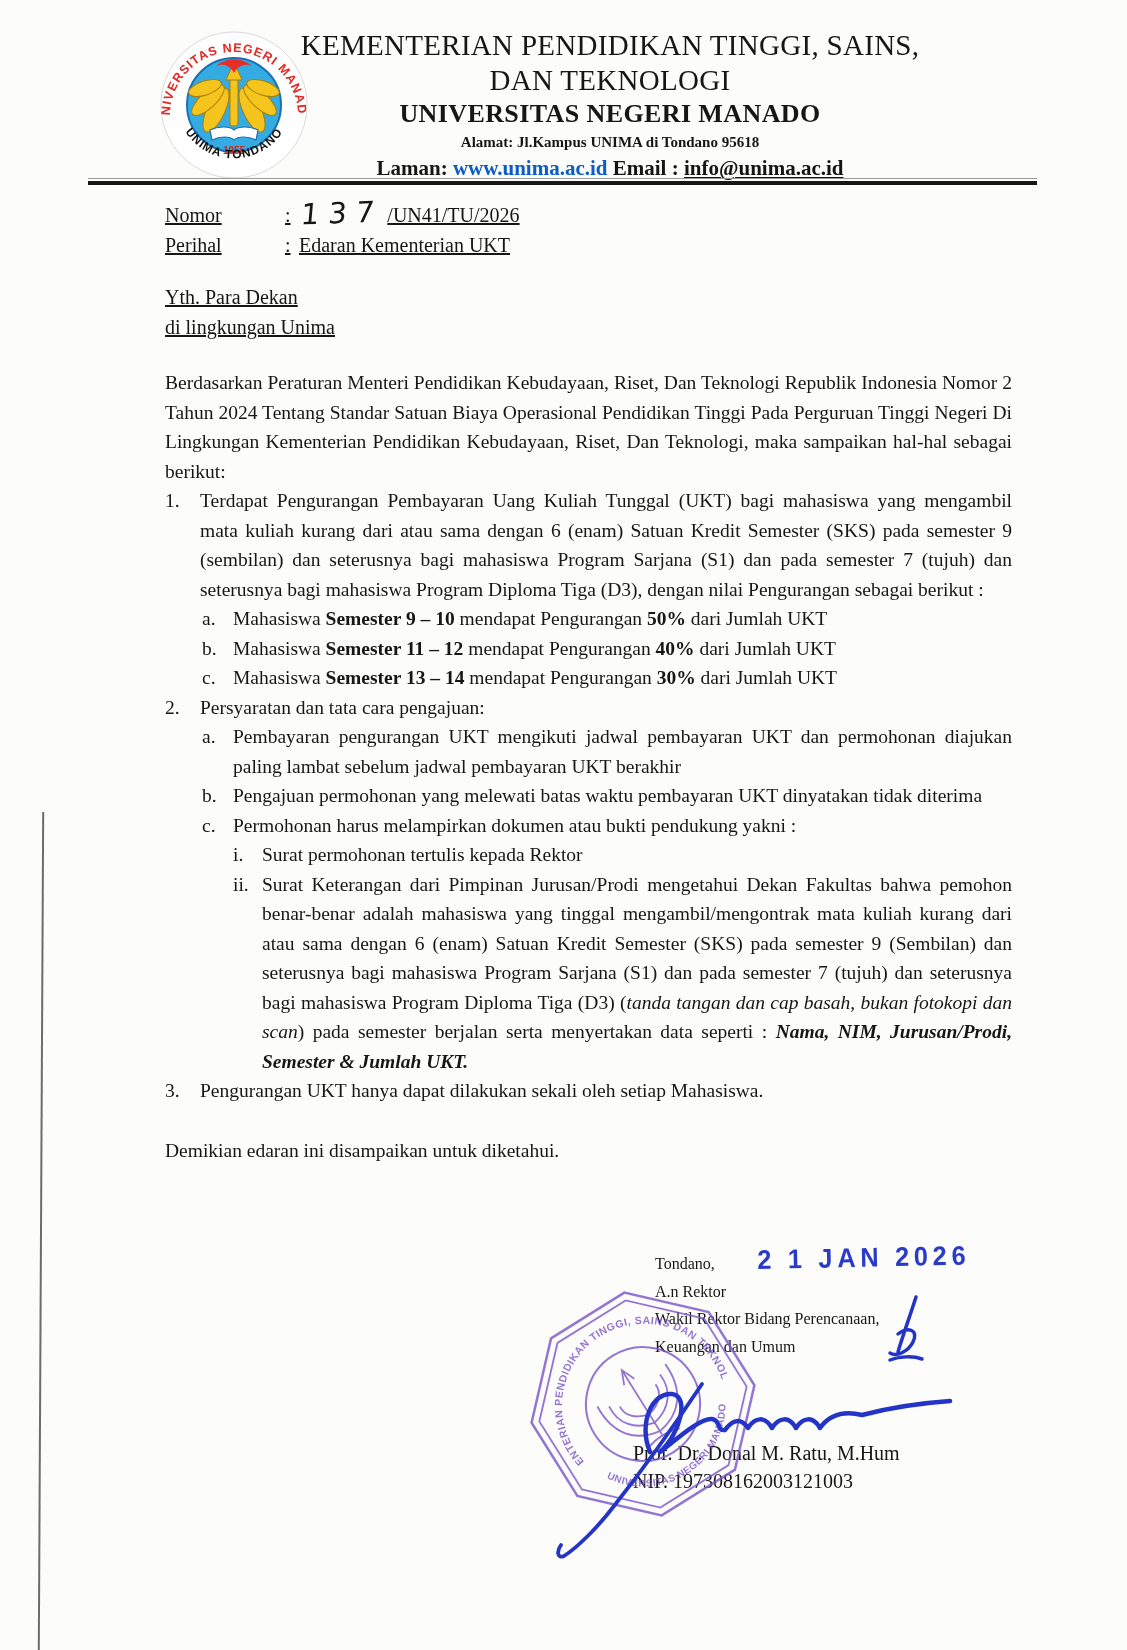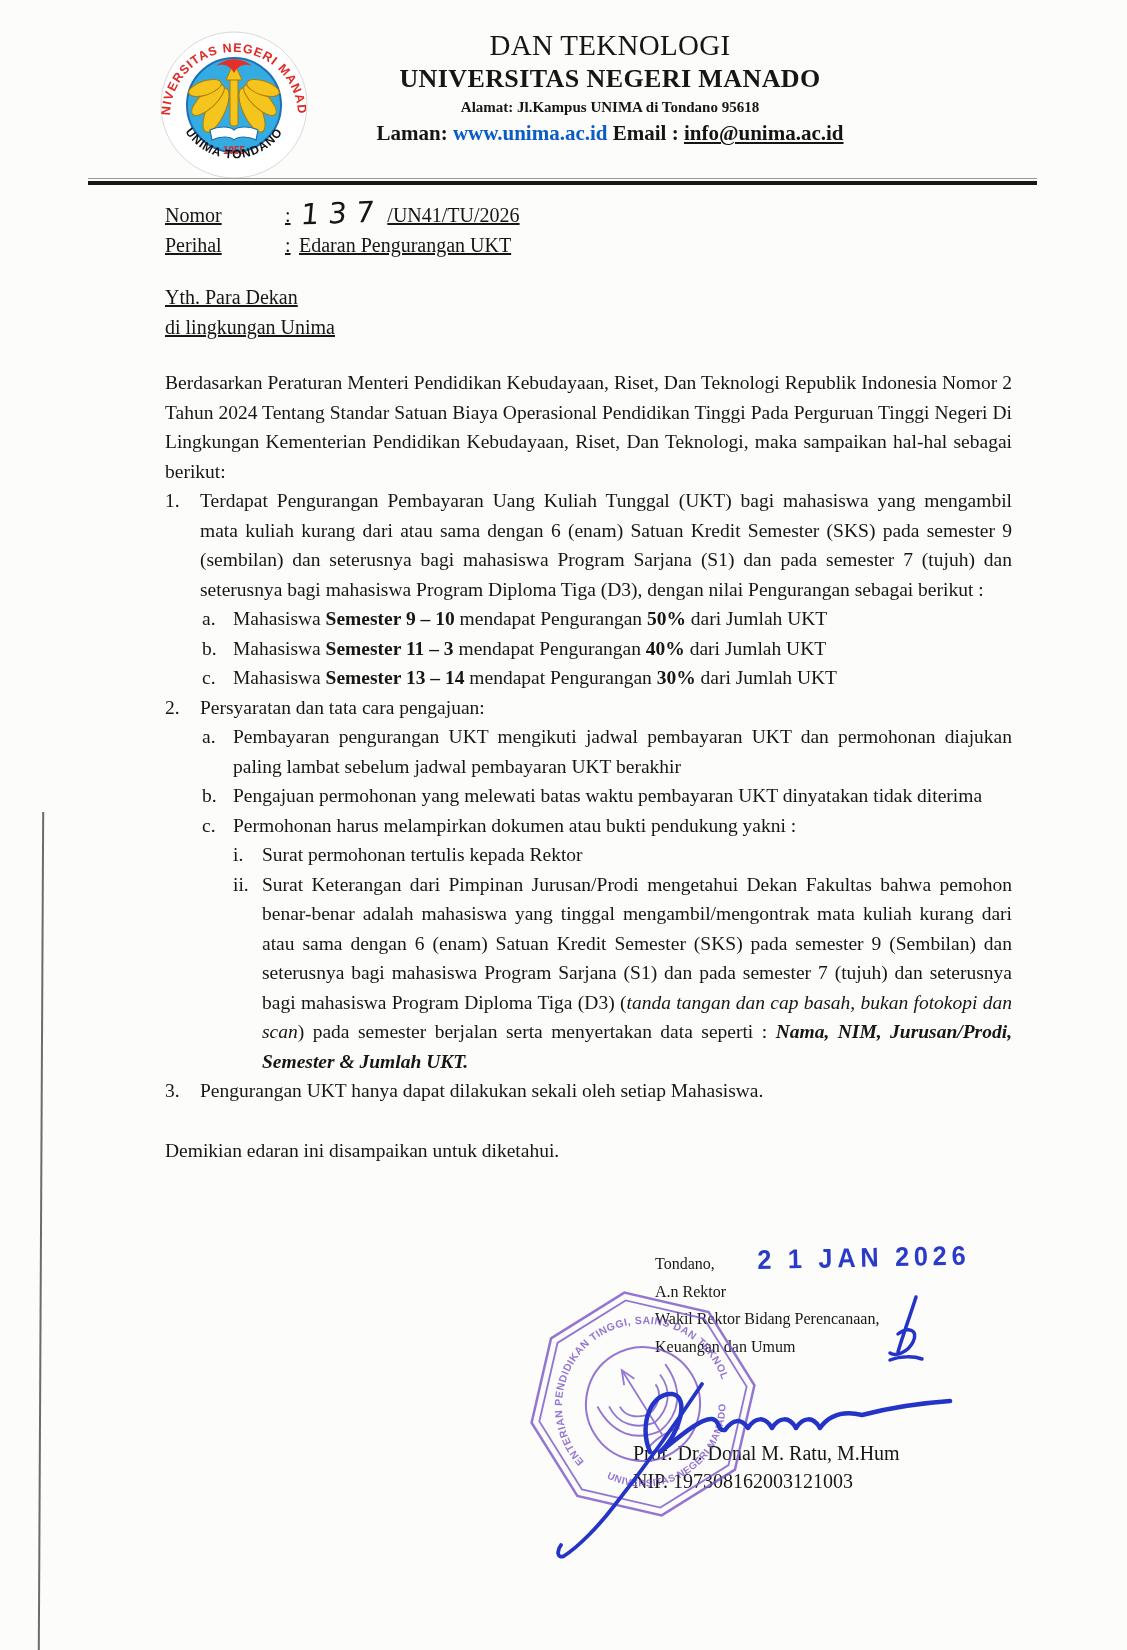--- a/index.html
+++ b/index.html
@@ -82,38 +82,39 @@
       </defs>
       <text font-family="Liberation Sans, sans-serif" font-size="12.5" font-weight="700" fill="#e02a24" letter-spacing="1">
         <textPath href="#arcTop" startOffset="50%" text-anchor="middle">UNIVERSITAS NEGERI MANADO</textPath>
       </text>
       <text font-family="Liberation Sans, sans-serif" font-size="12" font-weight="700" fill="#111111" letter-spacing="1">
         <textPath href="#arcBot" startOffset="50%" text-anchor="middle">• UNIMA TONDANO •</textPath>
       </text>
     </svg>
 
     <div class="head-text">
+      <div class="h-line1">KEMENTERIAN PENDIDIKAN TINGGI, SAINS,</div>
       <div class="h-line2">DAN TEKNOLOGI</div>
       <div class="h-univ">UNIVERSITAS NEGERI MANADO</div>
       <div class="h-addr">Alamat: Jl.Kampus UNIMA di Tondano 95618</div>
       <div class="h-laman"><span>Laman: </span><a class="h-link">www.unima.ac.id</a><span> Email : </span><a class="h-email">info@unima.ac.id</a></div>
     </div>
     <div class="rule"></div>
   </div>
 
   <div class="meta">
     <div class="meta-row">
       <span class="meta-label">Nomor</span>
       <span class="meta-colon">:</span>
       <span><span class="handwritten">137</span><span>/UN41/TU/2026</span></span>
     </div>
     <div class="meta-row">
       <span class="meta-label">Perihal</span>
       <span class="meta-colon">:</span>
-      <span>Edaran Pengurangan UKT</span>
+      <span>Edaran Kementerian UKT</span>
     </div>
     <div class="recipient">
       <div>Yth. Para Dekan</div>
       <div>di lingkungan Unima</div>
     </div>
   </div>
 
   <div class="body">
     <p class="opening" style="margin:0">Berdasarkan Peraturan Menteri Pendidikan Kebudayaan, Riset, Dan Teknologi Republik Indonesia Nomor 2 Tahun 2024 Tentang Standar Satuan Biaya Operasional Pendidikan Tinggi Pada Perguruan Tinggi Negeri Di Lingkungan Kementerian Pendidikan Kebudayaan, Riset, Dan Teknologi, maka sampaikan hal-hal sebagai berikut:</p>
 
@@ -124,21 +125,21 @@
           <div class="txt"><span>Terdapat Pengurangan Pembayaran Uang Kuliah Tunggal (UKT) bagi mahasiswa yang mengambil mata kuliah kurang dari atau sama dengan 6 (enam) Satuan Kredit Semester (SKS) pada semester 9 (sembilan) dan seterusnya bagi mahasiswa Program Sarjana (S1) dan pada semester 7 (tujuh) dan seterusnya bagi mahasiswa Program Diploma Tiga (D3), dengan nilai Pengurangan sebagai berikut :</span></div>
         </div>
 
         <div class="li ind2">
           <span class="num">a.</span>
           <div class="txt"><span>Mahasiswa </span><span class="seg-b">Semester 9 – 10</span><span> mendapat Pengurangan </span><span class="seg-b">50%</span><span> dari Jumlah UKT</span></div>
         </div>
 
         <div class="li ind2">
           <span class="num">b.</span>
-          <div class="txt"><span>Mahasiswa </span><span class="seg-b">Semester 11 – 3</span><span> mendapat Pengurangan </span><span class="seg-b">40%</span><span> dari Jumlah UKT</span></div>
+          <div class="txt"><span>Mahasiswa </span><span class="seg-b">Semester 11 – 12</span><span> mendapat Pengurangan </span><span class="seg-b">40%</span><span> dari Jumlah UKT</span></div>
         </div>
 
         <div class="li ind2">
           <span class="num">c.</span>
           <div class="txt"><span>Mahasiswa </span><span class="seg-b">Semester 13 – 14</span><span> mendapat Pengurangan </span><span class="seg-b">30%</span><span> dari Jumlah UKT</span></div>
         </div>
 
         <div class="li ind1">
           <span class="num">2.</span>
           <div class="txt"><span>Persyaratan dan tata cara pengajuan:</span></div>

